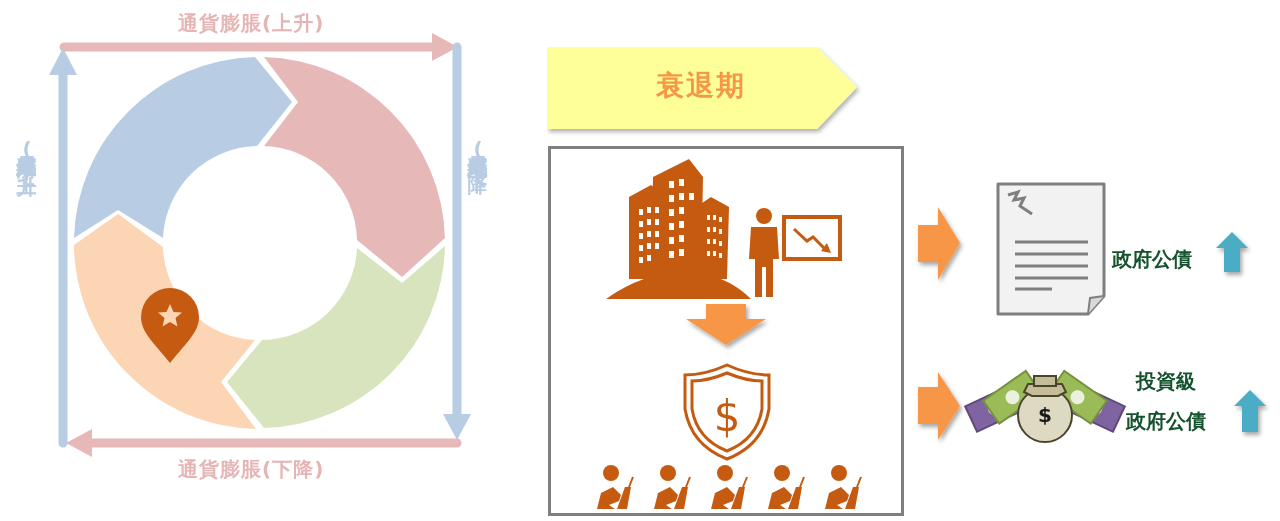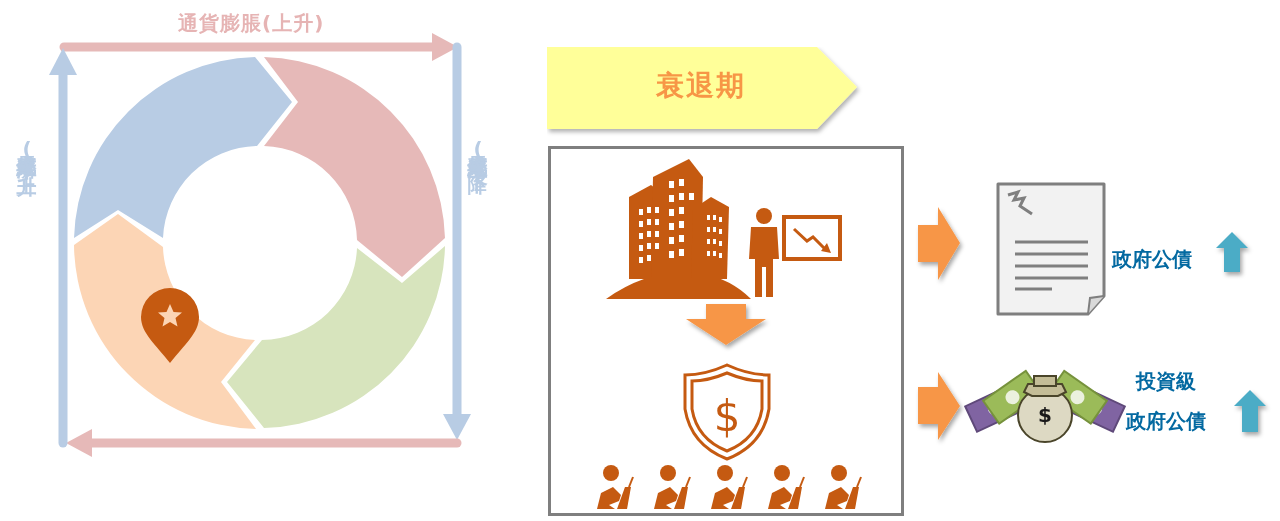--- a/index.html
+++ b/index.html
@@ -4,21 +4,21 @@
 <style>
   * { margin:0; padding:0; box-sizing:border-box; }
   html, body { width:1280px; height:521px; background:#ffffff; overflow:hidden; }
   body { position:relative; font-family:"DejaVu Sans","Liberation Sans",sans-serif; }
   .abs { position:absolute; }
   .axis-label-h { font-size:20px; color:#e6b4b4; font-weight:bold; letter-spacing:1px; white-space:nowrap; }
   .axis-label-v { font-size:20px; color:#b8cce4; font-weight:bold; writing-mode:vertical-rl; text-orientation:upright; line-height:22px; letter-spacing:-1px; }
   .stage-banner { left:547px; top:47px; width:313px; height:82px; }
   .stage-text { position:absolute; left:0; top:0; width:270px; height:78px; display:flex; align-items:center; justify-content:center; font-size:28px; font-weight:bold; color:#f79646; letter-spacing:2px;margin-left:19px; }
   .box { left:548px; top:146px; width:356px; height:370px; border:3px solid #7f7f7f; background:#fff; }
-  .label-black { font-size:20px; font-weight:bold; color:#0369a1; white-space:nowrap; }
+  .label-black { font-size:20px; font-weight:bold; color:#14532d; white-space:nowrap; }
 </style>
 </head>
 <body>
 
 <div class="abs" style="left:0;top:0;width:520px;height:521px;">
   <svg width="520" height="521" viewBox="0 0 520 521" style="position:absolute;left:0;top:0;">
 
     <line x1="64" y1="47" x2="440" y2="47" stroke="#e6b9b8" stroke-width="9" stroke-linecap="round"></line>
     <polygon points="432,33 458,47 432,61" fill="#e6b9b8"></polygon>
 
@@ -39,20 +39,21 @@
 
     <path d="M 256 429 A 186 186 0 0 1 74 245 L 118 214 L 163 247 A 96 96 0 0 0 255 340 L 221 382 Z" fill="#fcd5b5"></path>
 
     <g>
       <path d="M 170 288 A 29 29 0 0 1 199 317 C 199 333 184 345 170 363 C 156 345 141 333 141 317 A 29 29 0 0 1 170 288 Z" fill="#c55a11"></path>
       <polygon points="170,304 173.5,312 182,312.5 175.5,318 177.5,326.5 170,322 162.5,326.5 164.5,318 158,312.5 166.5,312" fill="#fcd5b5"></polygon>
     </g>
   </svg>
 
   <div class="abs axis-label-h" style="left:178px;top:10px;">通貨膨脹(上升)</div>
+  <div class="abs axis-label-h" style="left:178px;top:456px;">通貨膨脹(下降)</div>
   <div class="abs axis-label-v" style="left:16px;top:142px;">經濟成長率(上升)</div>
   <div class="abs axis-label-v" style="left:467px;top:142px;">經濟成長率(下降)</div>
 </div>
 
 <div class="abs stage-banner">
   <svg width="320" height="90" style="position:absolute;left:0;top:0;">
     <defs>
       <filter id="sh" x="-10%" y="-10%" width="130%" height="140%">
         <feDropShadow dx="2" dy="3" stdDeviation="2" flood-color="#000" flood-opacity="0.3"></feDropShadow>
       </filter>

